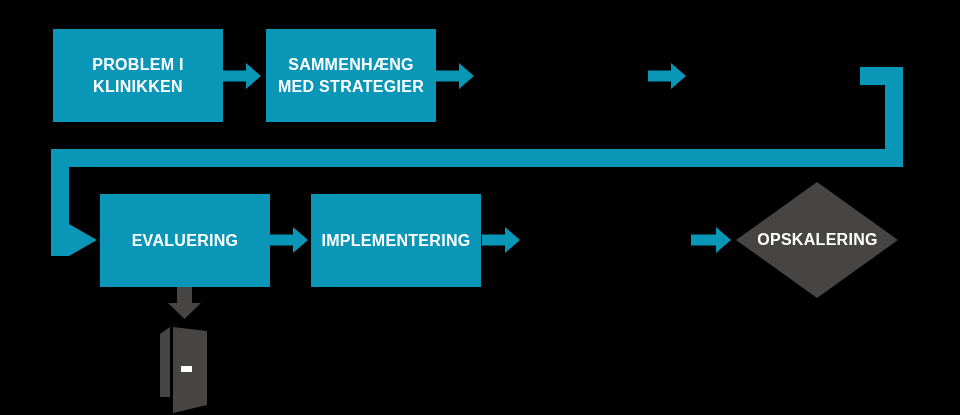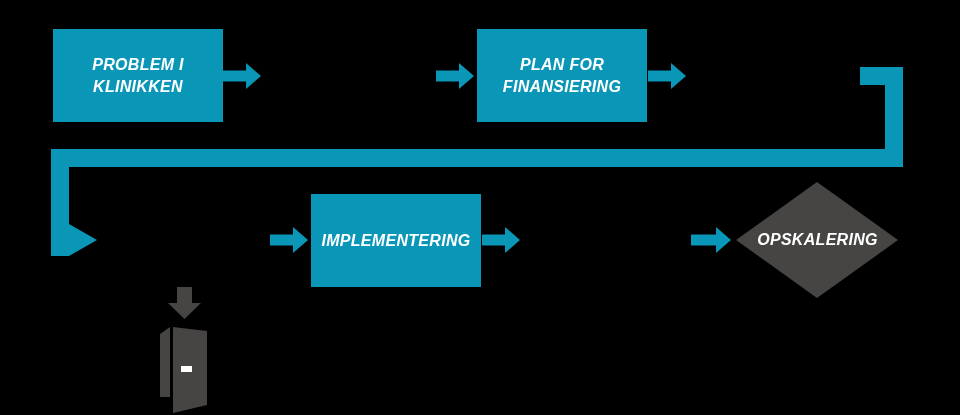--- a/index.html
+++ b/index.html
@@ -12,21 +12,20 @@
   html,body{margin:0;padding:0;}
   body{
     background:var(--background,#000);
     font-family:"Liberation Sans","DejaVu Sans",sans-serif;
   }
   .stage{
     position:relative;
     width:960px;height:415px;
     background:var(--background,#000);
     overflow:hidden;
-    font-style:italic;
   }
   .shapes{
     position:absolute;left:0;top:0;width:960px;height:415px;
   }
   .fill-teal{fill:var(--teal,#0a96b7);}
   .fill-dark{fill:var(--dark_gray,#464544);}
   .fill-handle{fill:var(--door_handle,#fff);}
   .box{
     position:absolute;
     width:170px;height:93px;
@@ -74,23 +73,26 @@
       <polygon class="fill-dark" points="160,334 170,327 170,397 160,397"></polygon>
       <polygon class="fill-dark" points="173,327 207,331 207,405 173,413"></polygon>
       <rect class="fill-handle" x="181" y="366" width="11" height="6"></rect>
     </g>
   </svg>
 
   <div class="box" style="left:53px;top:29px">
     <span class="box-label">PROBLEM I
 KLINIKKEN</span>
   </div>
-  <div class="box" style="left:477px;top:29px">
-    <span class="box-label">PLAN FOR
-FINANSIERING</span>
+  <div class="box" style="left:266px;top:29px">
+    <span class="box-label">SAMMENHÆNG
+MED STRATEGIER</span>
+  </div>
+  <div class="box" style="left:100px;top:194px">
+    <span class="box-label">EVALUERING</span>
   </div>
   <div class="box" style="left:311px;top:194px">
     <span class="box-label">IMPLEMENTERING</span>
   </div>
 
   <div class="diamond-label">OPSKALERING</div>
 
 </div>
 
 </body></html>

